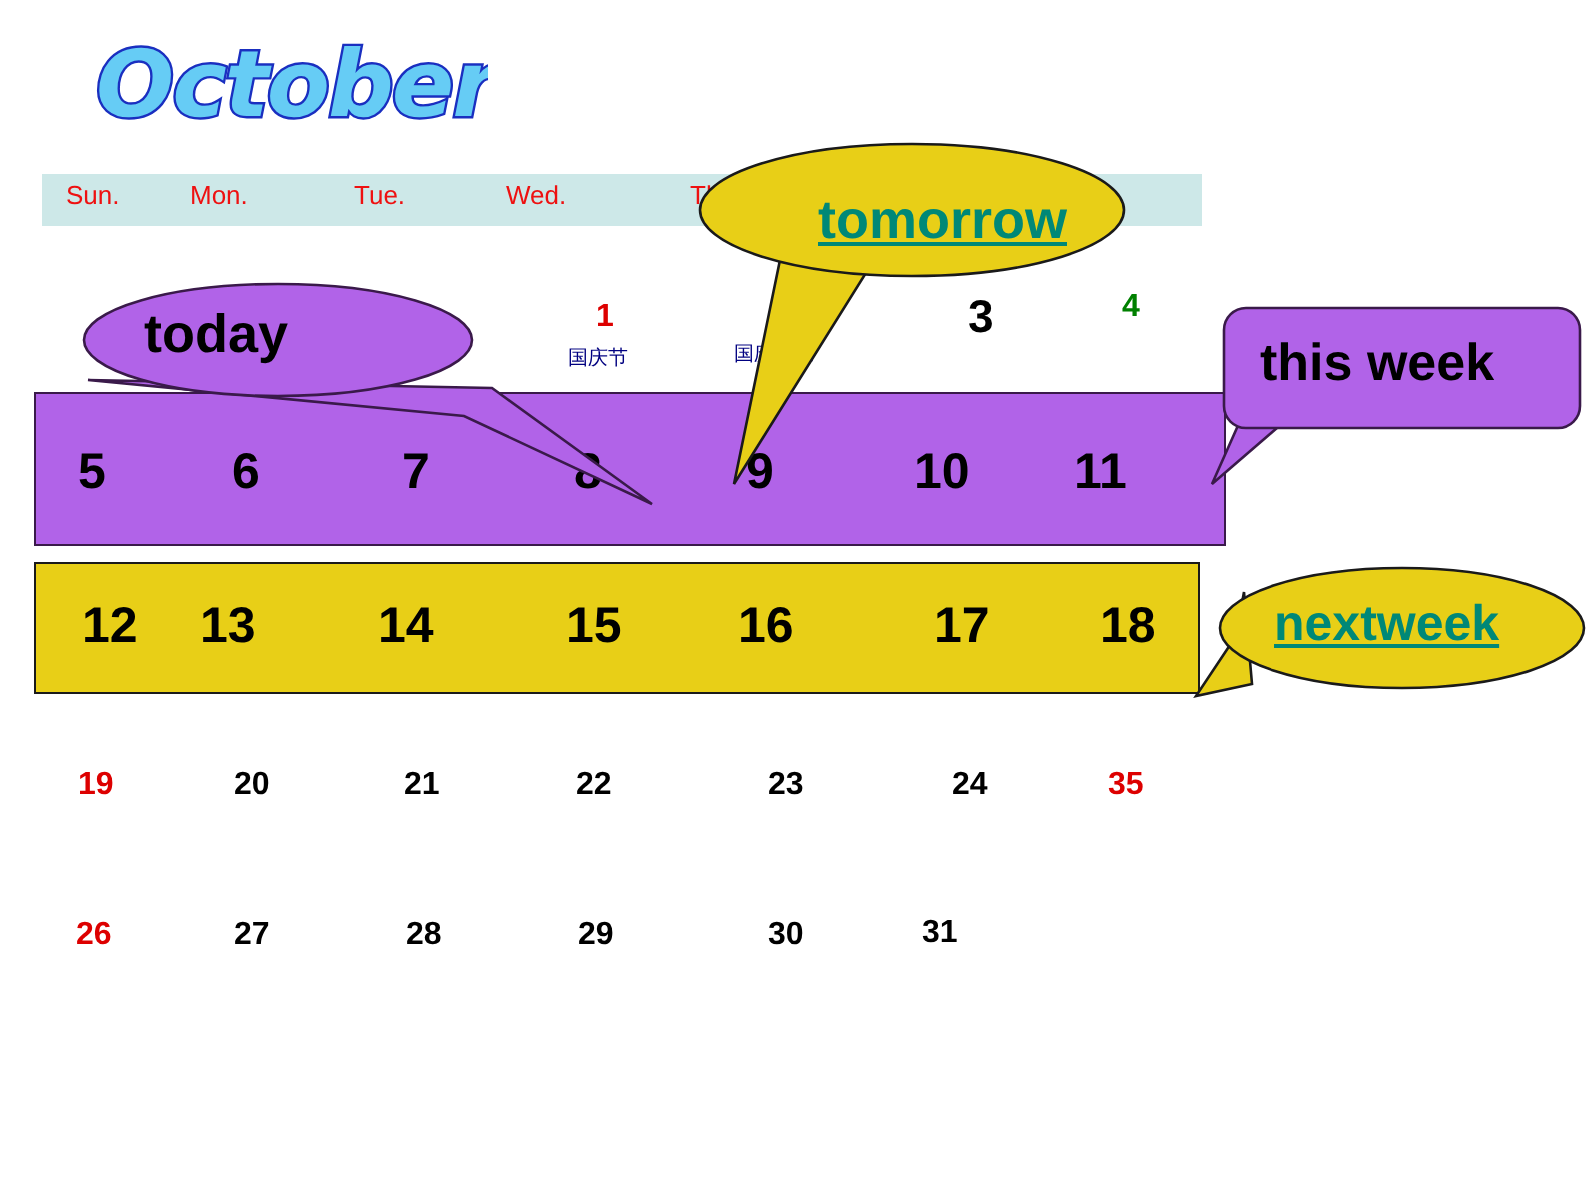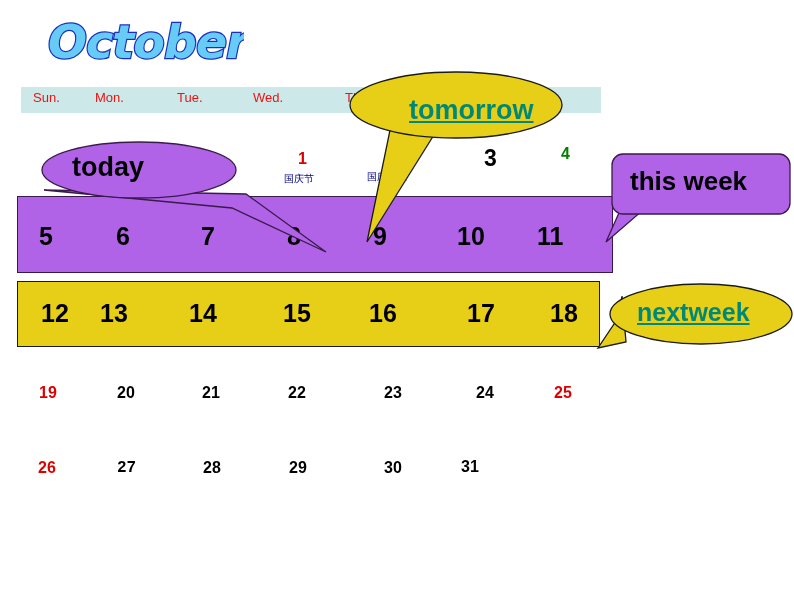--- a/index.html
+++ b/index.html
@@ -198,23 +198,23 @@
       <div class="week-date" style="left: 550px; top: 299px;">18</div>
     </div>
 
   <div id="later-rows">
       <div class="date sz-normal c-red" style="left: 39px; top: 384px;">19</div>
       <div class="date sz-normal c-black" style="left: 117px; top: 384px;">20</div>
       <div class="date sz-normal c-black" style="left: 202px; top: 384px;">21</div>
       <div class="date sz-normal c-black" style="left: 288px; top: 384px;">22</div>
       <div class="date sz-normal c-black" style="left: 384px; top: 384px;">23</div>
       <div class="date sz-normal c-black" style="left: 476px; top: 384px;">24</div>
-      <div class="date sz-normal c-red" style="left: 554px; top: 384px;">25</div>
+      <div class="date sz-normal c-red" style="left: 554px; top: 384px;">35</div>
       <div class="date sz-normal c-red" style="left: 38px; top: 459px;">26</div>
-      <div class="date sz-normal c-black" style="left: 117px; top: 459px; font-family: Liberation Mono, monospace;">27</div>
+      <div class="date sz-normal c-black" style="left: 117px; top: 459px;">27</div>
       <div class="date sz-normal c-black" style="left: 203px; top: 459px;">28</div>
       <div class="date sz-normal c-black" style="left: 289px; top: 459px;">29</div>
       <div class="date sz-normal c-black" style="left: 384px; top: 459px;">30</div>
       <div class="date sz-normal c-black" style="left: 461px; top: 458px;">31</div>
     </div>
 
   <div class="callout" id="callout-today">
     <svg width="300" height="115" viewBox="0 0 300 115" xmlns="http://www.w3.org/2000/svg">
       <path d="M 8 52 L 196 70 L 290 114 L 210 56 Z" fill="#b163e8" stroke="#3a1a4a" stroke-width="1.3"></path>
       <ellipse cx="103" cy="32" rx="97" ry="28" fill="#b163e8" stroke="#3a1a4a" stroke-width="1.3"></ellipse>

